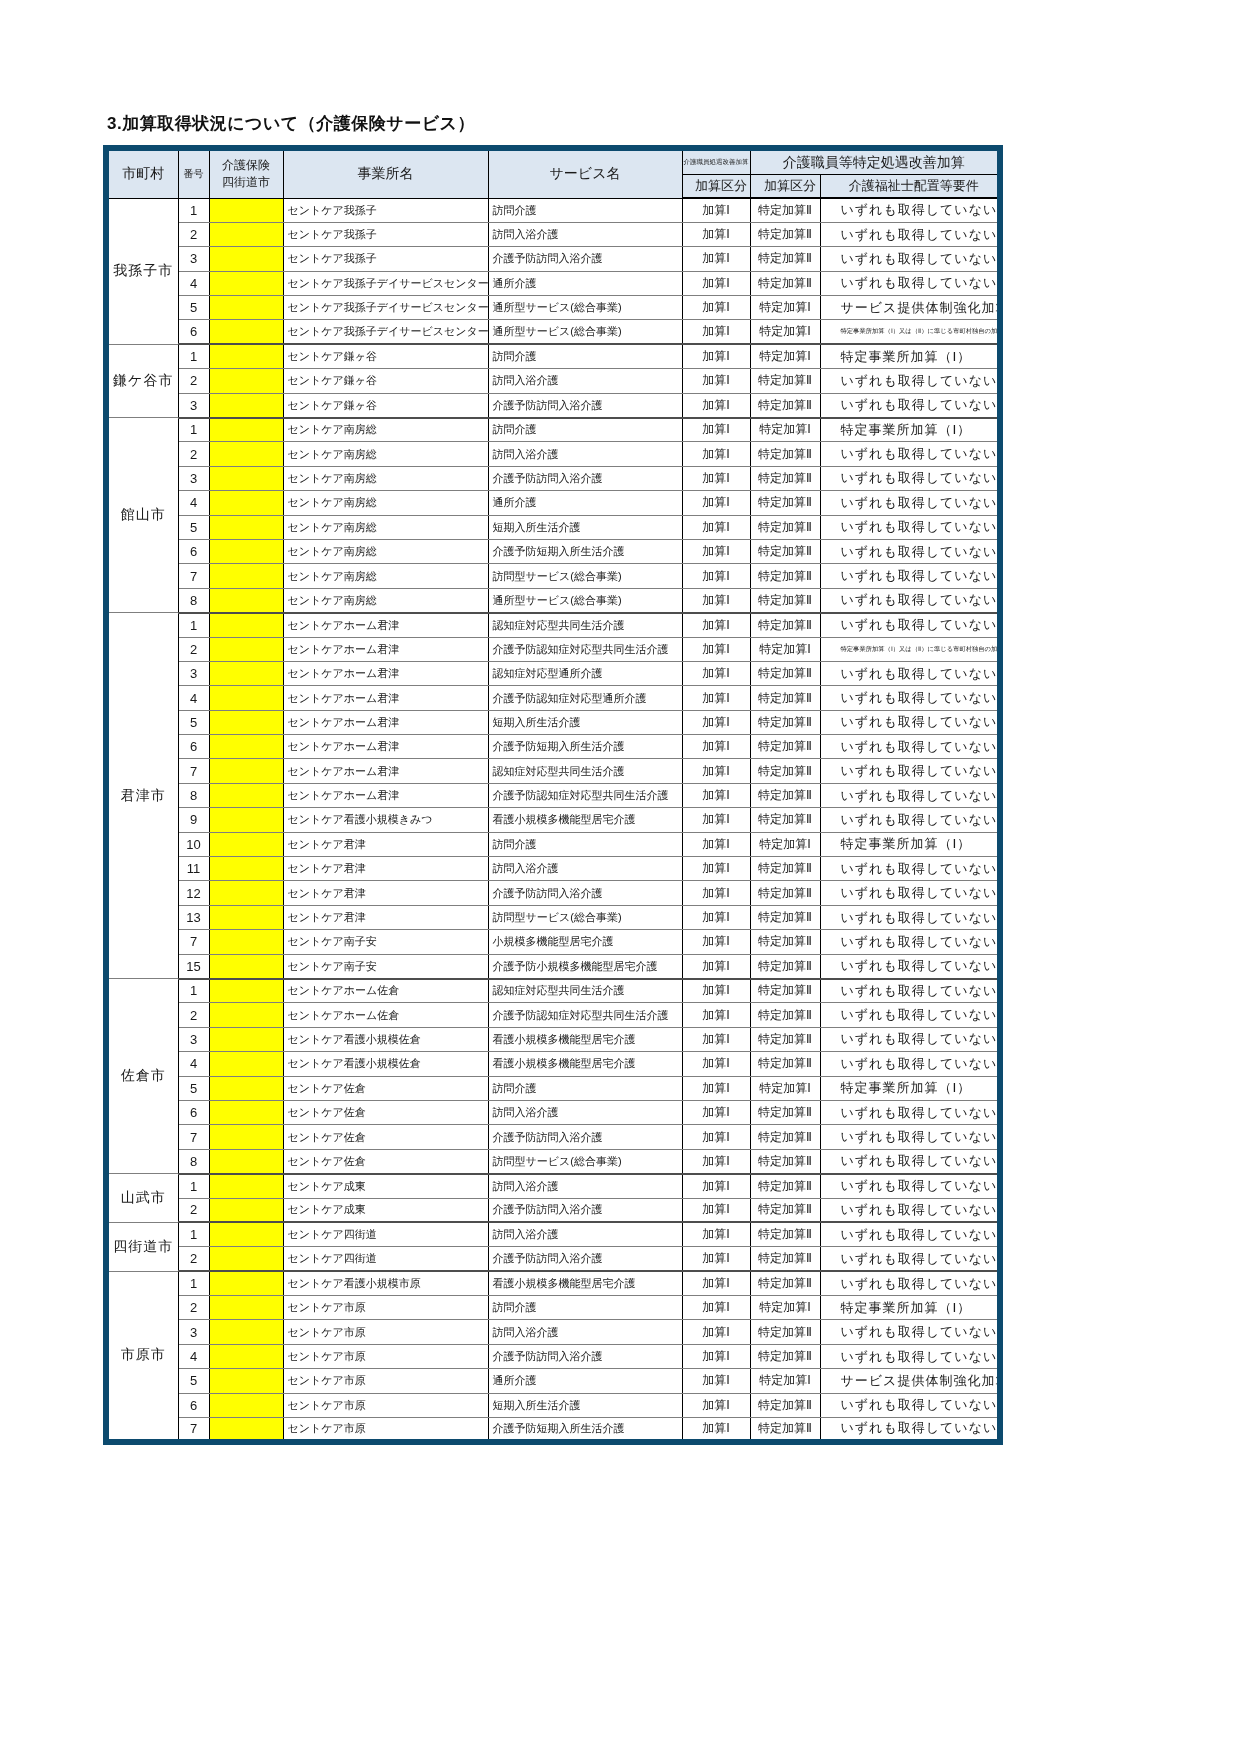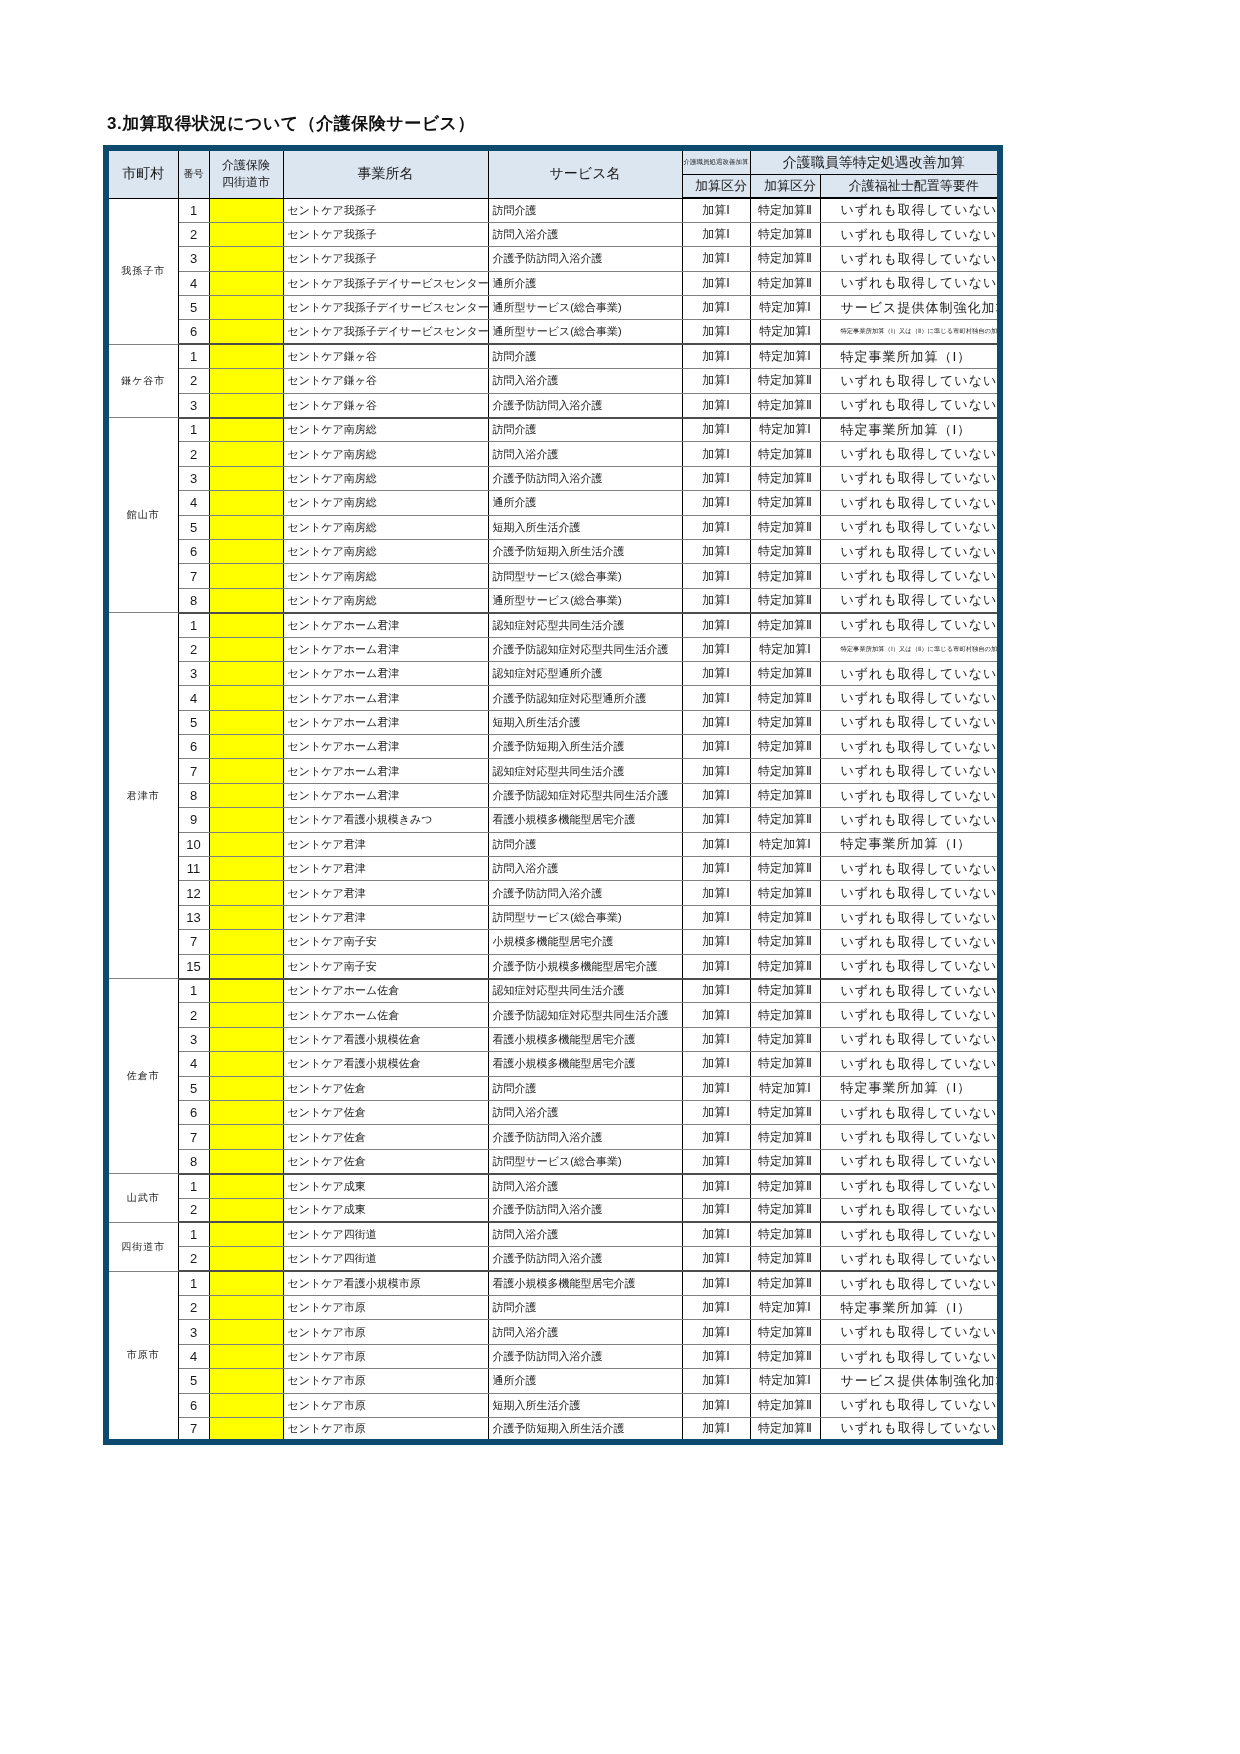--- a/index.html
+++ b/index.html
@@ -16,21 +16,21 @@
         padding:0 2px;overflow:hidden;white-space:nowrap;}
   thead th{background:#dce6f1;font-weight:normal;font-size:14px;text-align:center;
            border-bottom:1px solid #000;border-top:1px solid #000;}
   thead tr.h1 th{height:23px;} thead tr.h2 th{height:22px;font-size:13px;padding-left:12px;}
   thead th.small-head{font-size:6.5px;letter-spacing:0;padding:0 1px;}
   thead tr.h2 th{border-bottom:2px solid #000;}
   tbody tr{height:24.4px;}
   tbody td{border-bottom:1px solid #7f7f7f;font-size:12px;}
   tbody tr.group-end td{border-bottom:2px solid #4d4d4d;}
   tbody tr:last-child td{border-bottom:none;}
-  td.muni{font-size:10px;text-align:center;letter-spacing:1px;margin-left:10px;}
+  td.muni{font-size:14px;text-align:center;letter-spacing:1px;margin-left:10px;}
   td.no{font-size:13px;text-align:center;}
   td.onum{background:#ffff00;}
   td.office,td.service{font-size:11px;text-align:left;padding-left:4px;}
   td.k{font-size:12px;text-align:center;}
   td.req{font-size:13px;text-align:left;padding-left:20px;letter-spacing:1px;}
   td.req.small{font-size:6.3px;letter-spacing:0;}
 </style>
 </head>
 <body>
 

